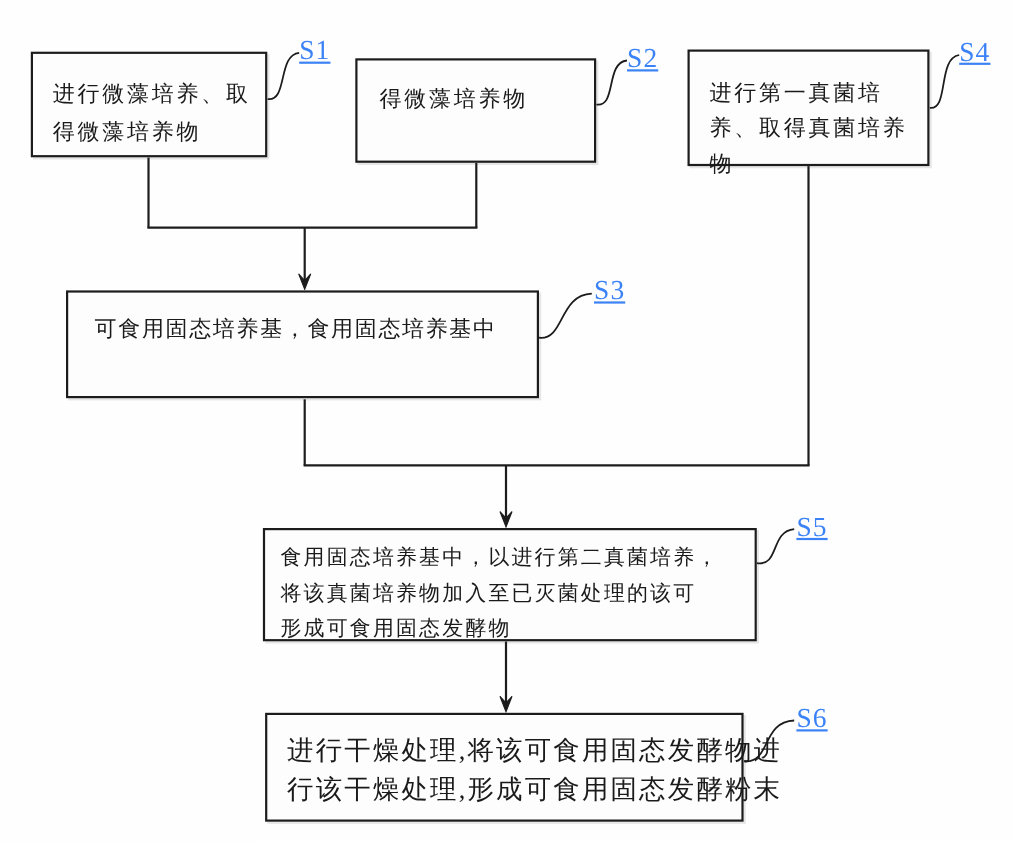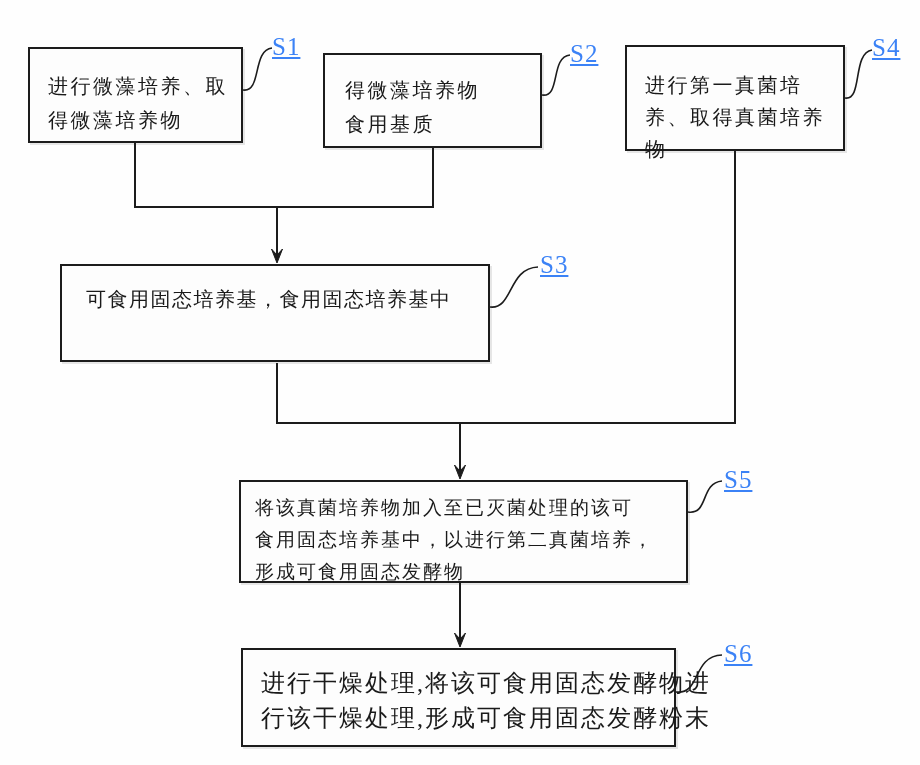--- a/index.html
+++ b/index.html
@@ -90,36 +90,35 @@
     <path class="leader" d="M676 692 C701 695 692 656 722 655"></path>
   </svg>
 
   <div class="box" style="left:28px; top:47px; width:215px; height:96px; padding:20px 2px 0 18px; letter-spacing:2.5px;">
     <span class="line">进行微藻培养、取</span>
     <span class="line">得微藻培养物</span>
   </div>
 
   <div class="box" style="left:323px; top:53px; width:219px; height:95px; padding:18px 14px 0 20px; letter-spacing:2.5px;">
     <span class="line">得微藻培养物</span>
-    <span class="line">食用基质</span>
   </div>
 
   <div class="box" style="left:625px; top:45px; width:220px; height:106px; padding:22px 12px 0 18px; line-height:32px; letter-spacing:2.5px;">
     <span class="line">进行第一真菌培</span>
     <span class="line">养、取得真菌培养</span>
     <span class="line">物</span>
   </div>
 
   <div class="box" style="left:60px; top:264px; width:430px; height:98px; padding:16px 14px 0 24px; line-height:35px; letter-spacing:1.5px;">
     <span class="line">可食用固态培养基，食用固态培养基中</span>
   </div>
 
   <div class="box" style="left:239px; top:480px; width:449px; height:103px; padding:10px 10px 0 14px; line-height:32px; font-size:19px; letter-spacing:2px;">
+    <span class="line">食用固态培养基中，以进行第二真菌培养，</span>
     <span class="line">将该真菌培养物加入至已灭菌处理的该可</span>
-    <span class="line">食用固态培养基中，以进行第二真菌培养，</span>
     <span class="line">形成可食用固态发酵物</span>
   </div>
 
   <div class="box" style="left:241px; top:648px; width:435px; height:99px; padding:16px 12px 0 18px; line-height:35px; font-size:24px; letter-spacing:2px;">
     <span class="line">进行干燥处理,将该可食用固态发酵物进</span>
     <span class="line">行该干燥处理,形成可食用固态发酵粉末</span>
   </div>
 
   <div class="steplabel" style="left:272px; top:33px;">S1</div>
   <div class="steplabel" style="left:570px; top:40px;">S2</div>

